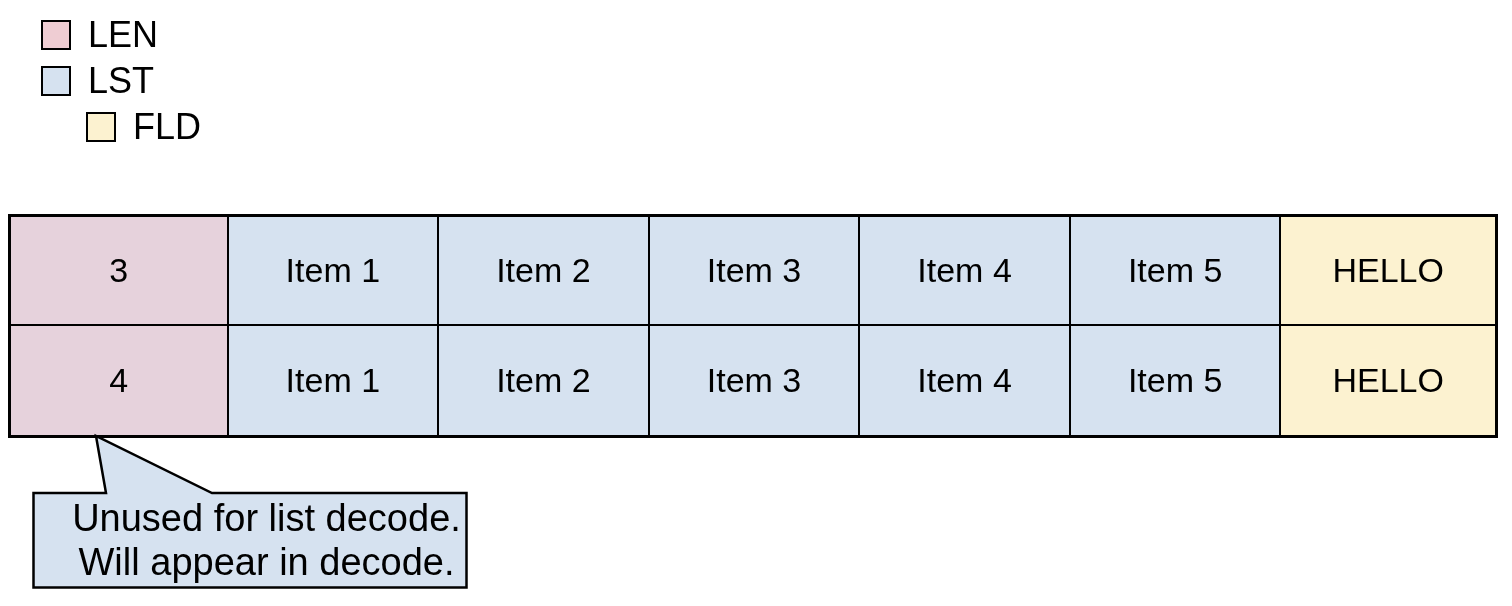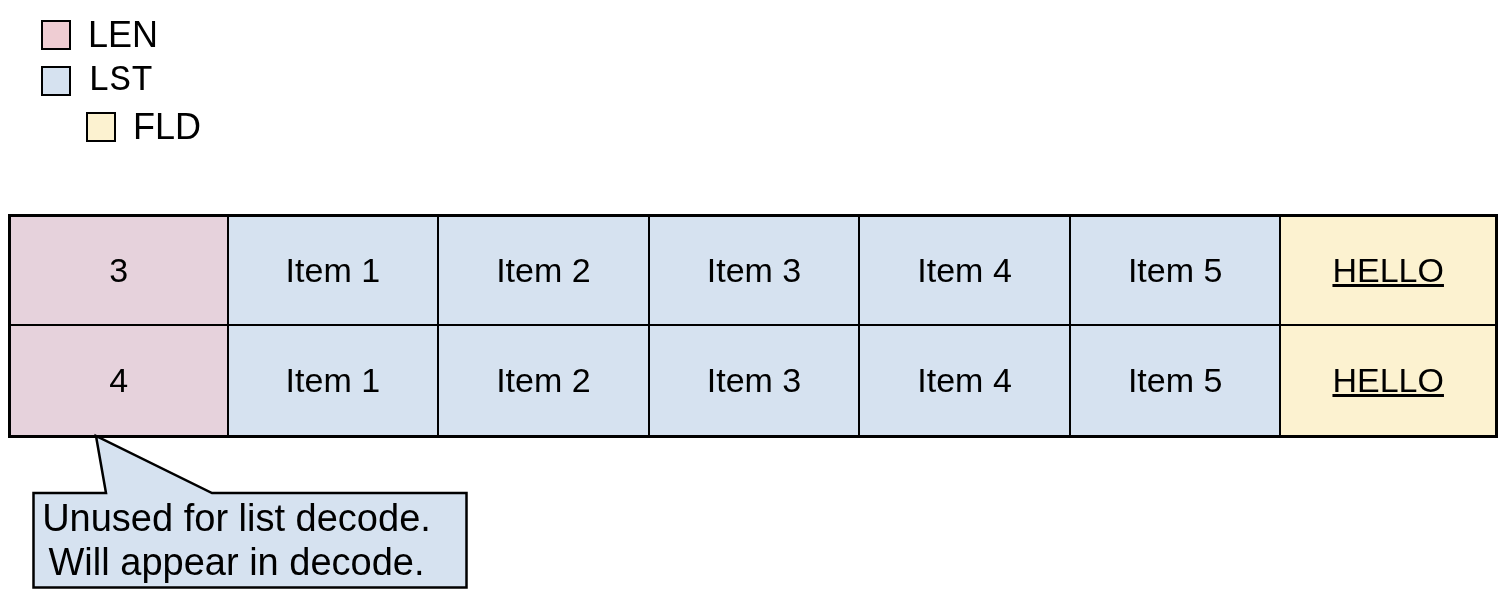--- a/index.html
+++ b/index.html
@@ -18,21 +18,21 @@
 
   
   .legend-row {
     position: absolute;
     left: 41px;
     display: flex;
     align-items: center;
     height: 30px;
   }
   .legend-row.r0 { top: 20px; }
-  .legend-row.r1 { top: 66px; font-family: Liberation Mono, monospace; }
+  .legend-row.r1 { top: 66px; }
   .legend-row.r2 { top: 112px; margin-left: 45px; }
   .swatch {
     width: 30px; height: 30px;
     border: 2px solid var(--border, #000);
     box-sizing: border-box;
     flex: 0 0 auto;
   }
   .sw-len { background: var(--len-legend, #efcdd3); }
   .sw-lst { background: var(--lst, #d6e2f0); }
   .sw-fld { background: var(--fld, #fcf2d0); }
@@ -62,38 +62,38 @@
     font-size: 34px;
     border-right: 2px solid var(--border, #000);
     border-bottom: 2px solid var(--border, #000);
     box-sizing: border-box;
     white-space: nowrap;
   }
   .cell.last-col { border-right: none; }
   .cell.last-row { border-bottom: none; }
   .c-len { background: var(--len, #e6d2dc); }
   .c-lst { background: var(--lst, #d6e2f0); }
-  .c-fld { background: var(--fld, #fcf2d0); text-decoration: underline; }
+  .c-fld { background: var(--fld, #fcf2d0); }
 
   
   .callout-svg {
     position: absolute;
     left: 0; top: 0;
     width: 1512px; height: 606px;
     pointer-events: none;
   }
   .callout-shape {
     fill: var(--lst, #d6e2f0);
     stroke: var(--border, #000);
     stroke-width: 2.5;
     stroke-linejoin: miter;
   }
   .callout-text {
     position: absolute;
-    left: 20px; top: 493px;
+    left: 50px; top: 493px;
     width: 433px; height: 94px;
     display: flex;
     flex-direction: column;
     align-items: center;
     justify-content: center;
     text-align: center;
     font-size: 38px;
     line-height: 44px;
     white-space: nowrap;
   }

